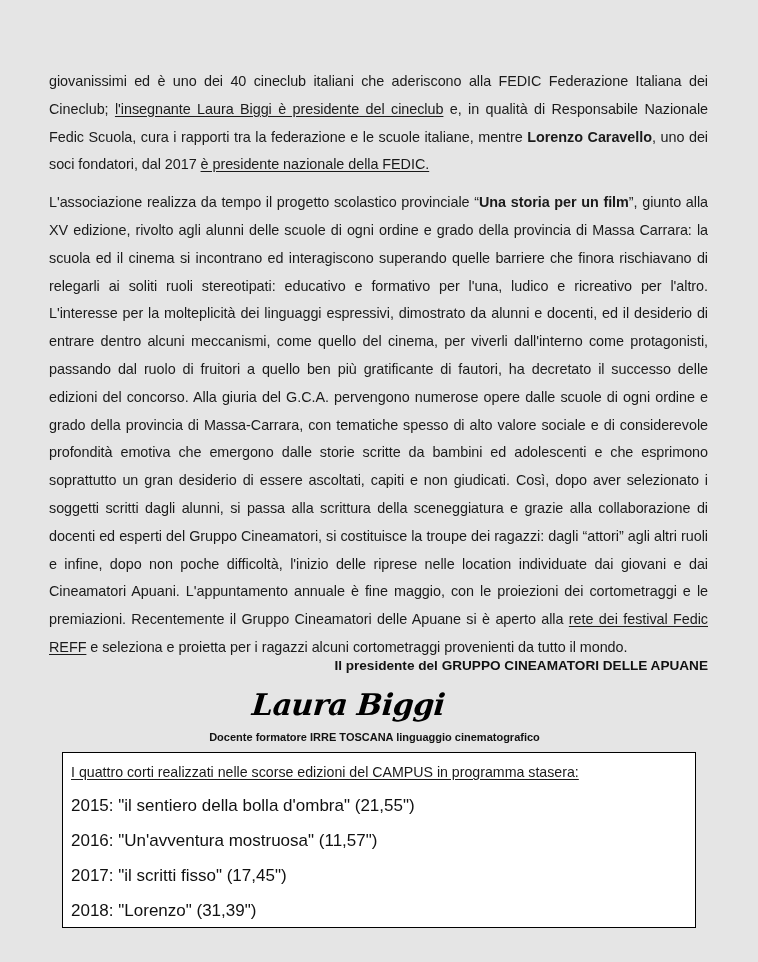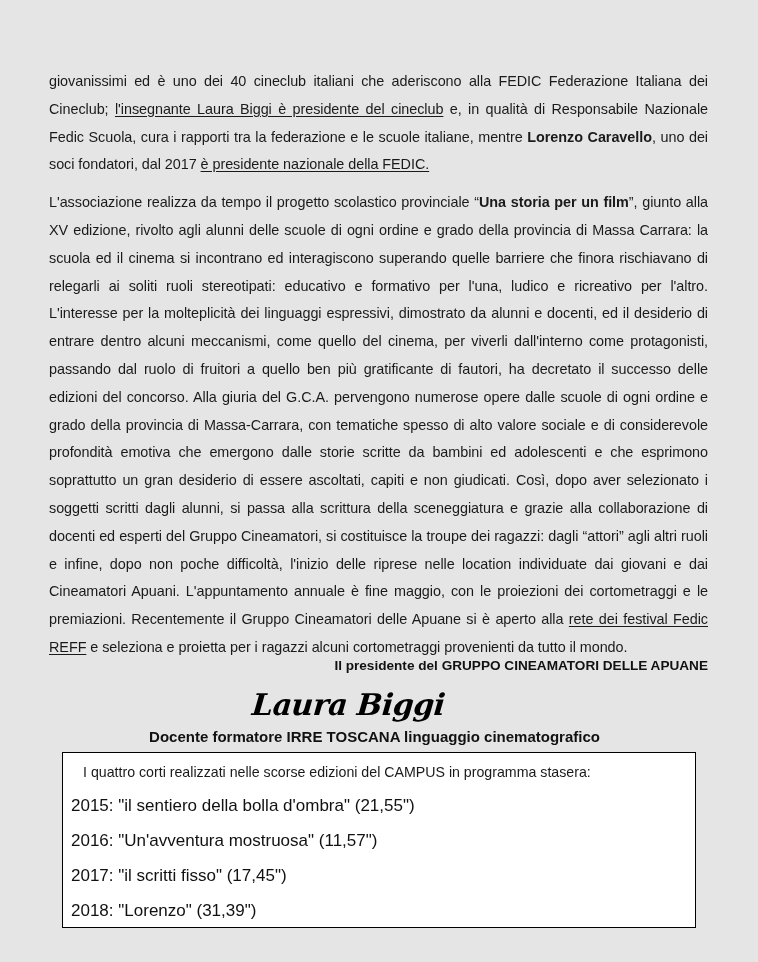--- a/index.html
+++ b/index.html
@@ -69,21 +69,21 @@
     font-family: "DejaVu Serif", serif;
     letter-spacing: -0.5px;
     line-height: 36px;
     text-align: center;
     padding-right: 60px;
     transform: skewX(-5deg);
     color: #000;
   }
   .sig-line-2 {
     margin-top: 4px;
-    font-size: 15px;
+    font-size: 11px;
     font-weight: bold;
     text-align: center;
     line-height: 20px;
     padding-right: 8px;
     color: #111;
   }
 
   
   .shorts-box {
     position: absolute;
@@ -94,24 +94,24 @@
     border: 1.5px solid #000000;
     box-sizing: border-box;
     background: #ffffff;
   }
   .shorts-inner {
     padding: 9px 0 0 8px;
   }
   .shorts-heading {
     font-size: 14.2px;
     line-height: 20px;
+    text-decoration: underline;
     text-underline-offset: 2px;
     color: #1a1a1a;
     white-space: nowrap;
-    margin-left: 12px;
   }
   .short-row {
     margin-top: 13px;
     font-size: 17px;
     line-height: 22px;
     color: #111;
     white-space: nowrap;
   }
   .short-row .year { font-weight: normal; }
   .short-row .title { font-weight: normal; }

